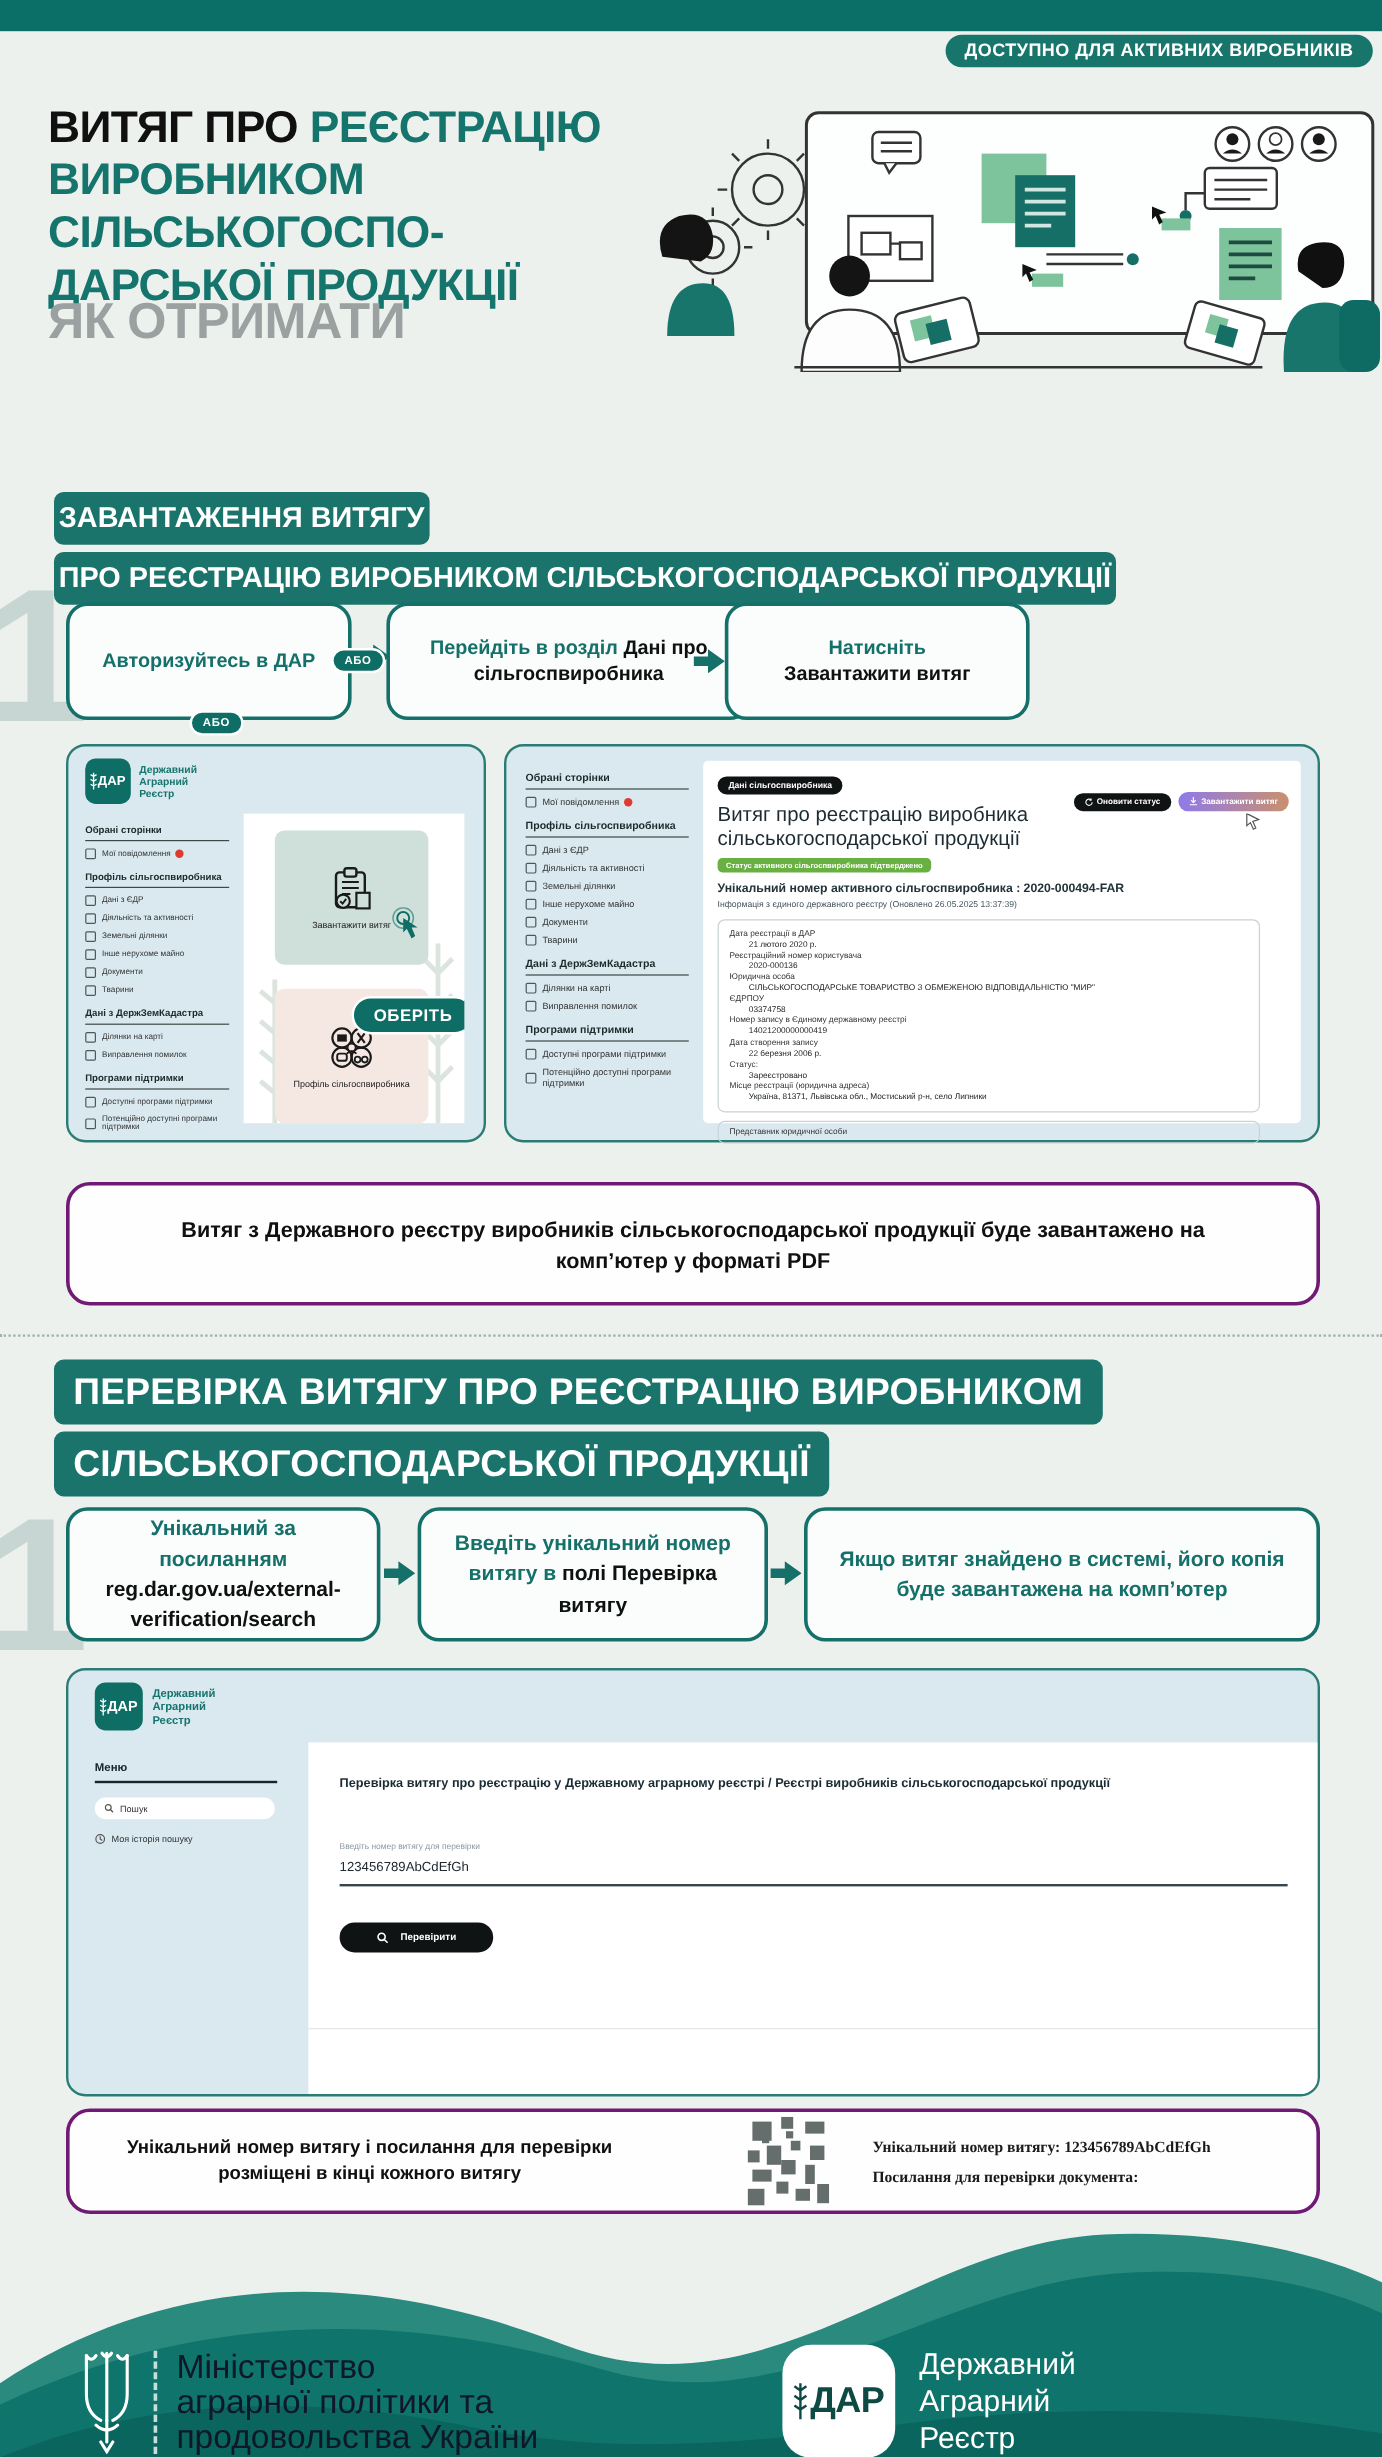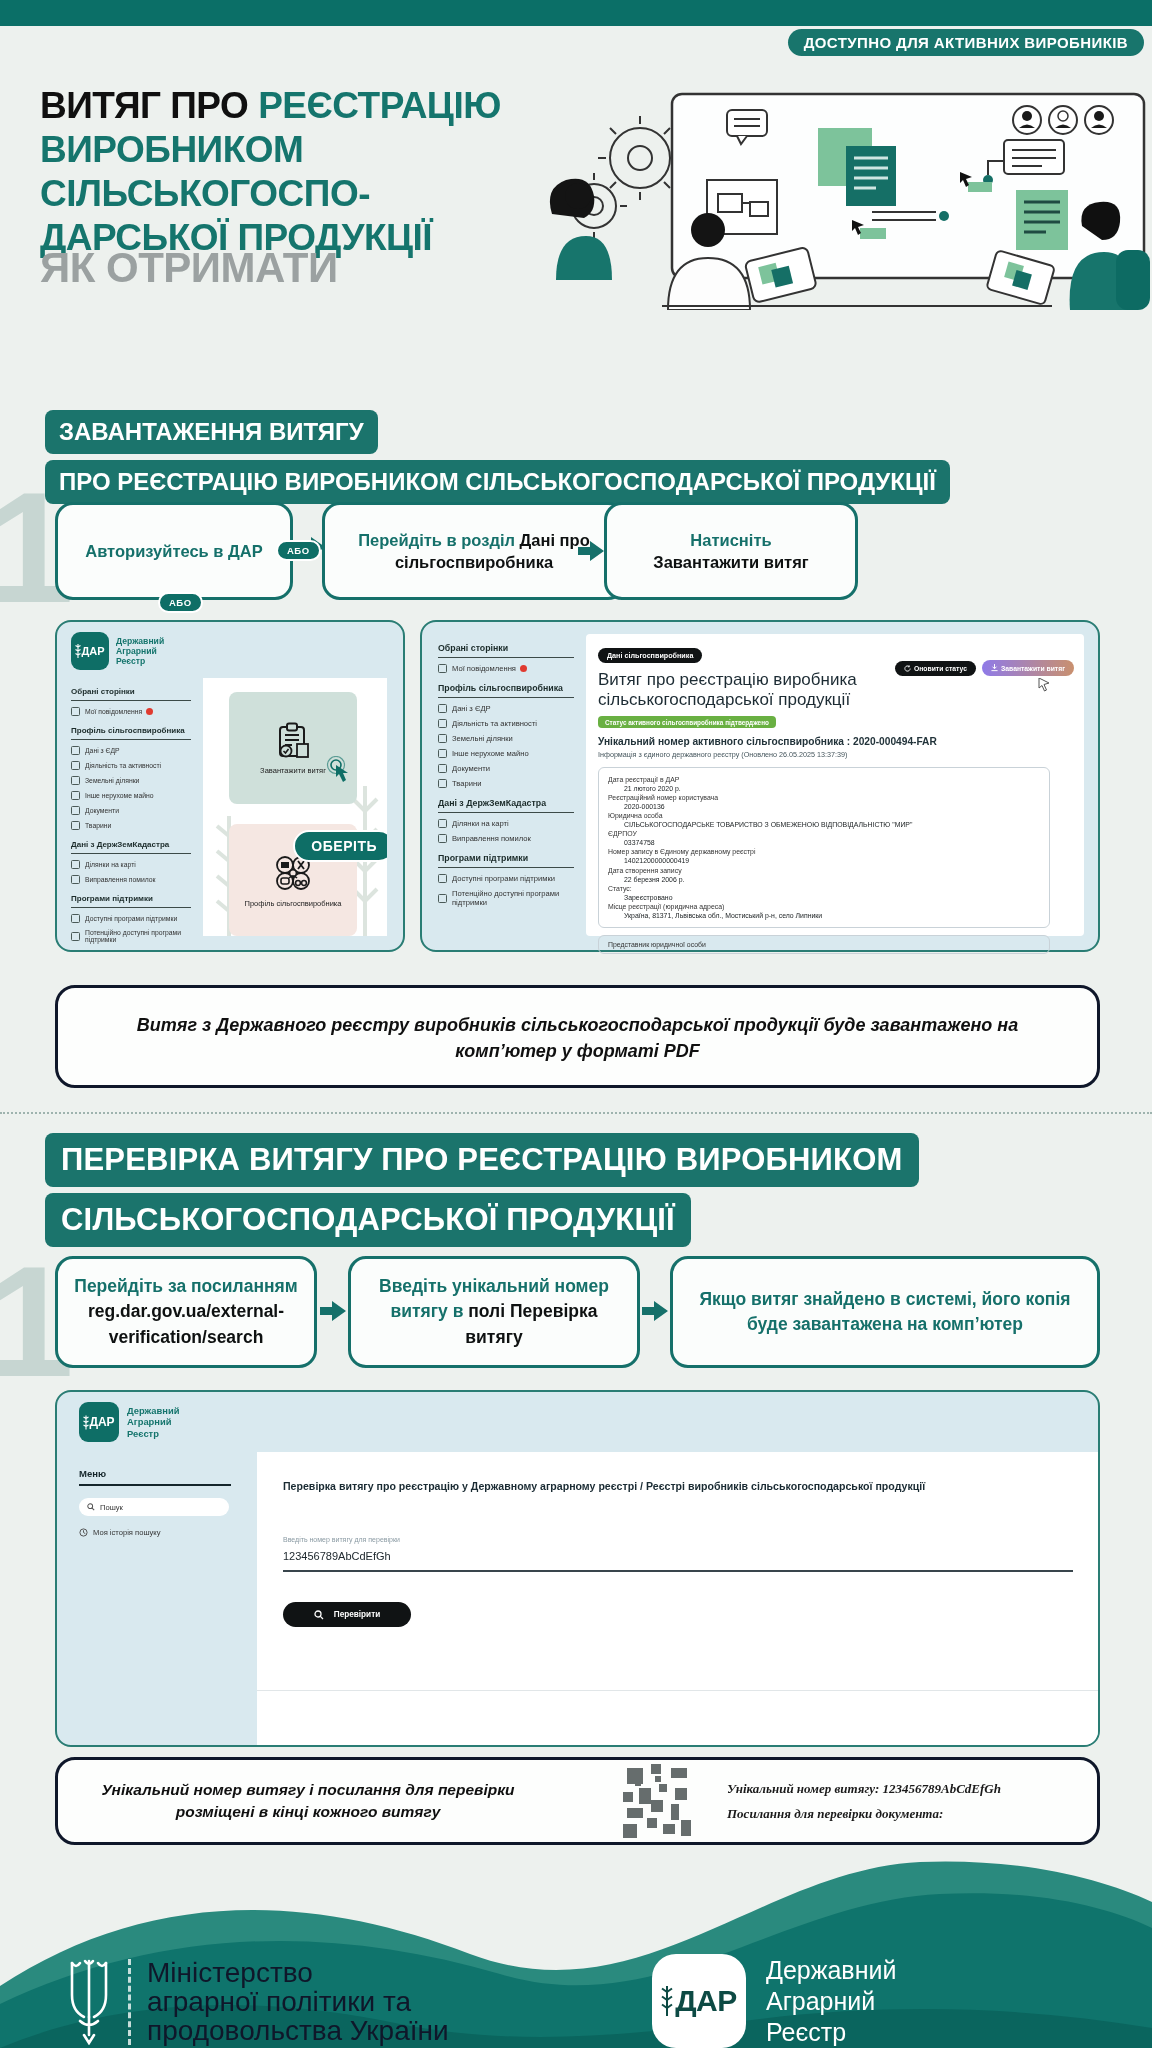--- a/index.html
+++ b/index.html
@@ -10,21 +10,21 @@
   .avail-badge{position:absolute;right:8px;top:29px;background:#18756C;color:#fff;
       font-weight:700;font-size:15px;letter-spacing:.4px;padding:5px 16px;border-radius:14px;}
   
   .headline{position:absolute;left:40px;top:84px;font-weight:800;font-size:37px;line-height:44px;letter-spacing:-.5px;}
   .headline .blk{color:#101010;}
   .headline .teal{color:#15756D;}
   .subtitle{position:absolute;left:40px;top:244px;font-weight:800;font-size:42px;color:#9BA1A1;letter-spacing:-.5px;}
   
   .sec-head{position:absolute;left:45px;}
   .sec-head .pill{display:table;background:#1B746C;color:#fff;font-weight:700;border-radius:8px;margin-bottom:6px;white-space:nowrap;}
-  .sec-head.s1 .pill{font-size:24px;padding:8px 14px;}
+  .sec-head.s1 .pill{font-size:24px;padding:8px 4px;}
   .sec-head.s2 .pill{font-size:31px;padding:9px 16px;letter-spacing:.2px;}
   .bignum{position:absolute;left:-14px;font-weight:800;font-size:158px;color:#C7D6D2;line-height:1;}
   
   .stepbox{position:absolute;background:#FBFDFC;border:3px solid #15706A;border-radius:18px;
       display:flex;align-items:center;justify-content:center;text-align:center;padding:8px 14px;box-sizing:border-box;}
   .stepbox .t{color:#15706A;font-weight:700;}
   .stepbox .b{color:#0E1111;font-weight:700;}
   .row1 .stepbox{font-size:16.5px;line-height:1.35;}
   .row2 .stepbox{font-size:17.5px;line-height:1.45;}
   .abo{position:absolute;background:#0E6E66;color:#fff;font-size:9.5px;font-weight:700;
@@ -57,21 +57,21 @@
   .btn-dark{background:#101314;color:#fff;font-size:6.8px;font-weight:700;padding:4px 9px;border-radius:10px;display:flex;align-items:center;gap:3px;}
   .btn-grad{background:linear-gradient(90deg,#8F7AE8,#C9906E);color:#fff;font-size:6.8px;font-weight:700;padding:4px 9px;border-radius:10px;display:flex;align-items:center;gap:3px;}
   .status-pill{display:inline-block;background:#69B042;color:#fff;font-size:6.4px;font-weight:700;padding:2.5px 7px;border-radius:4px;margin-top:6px;}
   .x-num{font-size:10.2px;font-weight:700;color:#22333A;margin-top:7px;}
   .x-upd{font-size:7.2px;color:#44555C;margin-top:3px;}
   .fieldbox{border:1px solid #C9D2D8;border-radius:6px;padding:7px 9px;margin-top:8px;width:452px;box-sizing:border-box;}
   .frow{font-size:6.9px;line-height:1.32;color:#333;}
   .frow .fv{padding-left:16px;color:#202527;}
   .repbox{border:1px solid #C9D2D8;border-radius:6px;padding:5px 9px;margin-top:7px;width:452px;box-sizing:border-box;font-size:6.9px;color:#333;}
   
-  .notebox{position:absolute;left:55px;width:1045px;background:#FDFEFD;border:3px solid #0f172a;border-radius:20px;box-sizing:border-box;font-style:italic;}
+  .notebox{position:absolute;left:55px;width:1045px;background:#FDFEFD;border:3px solid #701a75;border-radius:20px;box-sizing:border-box;}
   .note1-text{padding:24px 60px;text-align:center;font-weight:700;font-size:18px;line-height:1.45;color:#101010;}
   .divider{position:absolute;left:0;top:1112px;width:1152px;border-top:2px dotted #9EB3AE;}
   
   .p3{overflow:hidden;}
   .p3-head{position:absolute;left:0;top:0;width:100%;height:60px;}
   .p3-side{position:absolute;left:0;top:60px;bottom:0;width:200px;}
   .p3-main{position:absolute;left:200px;top:60px;right:0;bottom:0;background:#fff;}
   .menu-lbl{font-size:9.5px;font-weight:700;color:#15262B;}
   .menu-line{width:152px;border-top:2.5px solid #15262B;margin:5px 0 12px;}
   .search-pill{width:150px;height:18px;background:#fff;border-radius:10px;display:flex;align-items:center;gap:5px;padding:0 8px;box-sizing:border-box;font-size:7.6px;color:#333;}
@@ -418,21 +418,21 @@
   <div class="divider"></div>
 
   <div class="sec-head s2" style="top:1133px">
     <div class="pill">ПЕРЕВІРКА ВИТЯГУ ПРО РЕЄСТРАЦІЮ ВИРОБНИКОМ</div>
     <div class="pill">СІЛЬСЬКОГОСПОДАРСЬКОЇ ПРОДУКЦІЇ</div>
   </div>
   <div class="bignum" style="top:1242px">1</div>
 
   <div class="row2">
     <div class="stepbox" style="left:55px;top:1256px;width:262px;height:112px">
-      <span><span class="t">Перейдіть за посиланням </span><span class="b">reg.dar.gov.ua/external-verification/search</span></span>
+      <span><span class="t">Унікальний за посиланням </span><span class="b">reg.dar.gov.ua/external-verification/search</span></span>
     </div>
     <svg class="arr" style="left:320px;top:1300px" width="26" height="22" viewBox="0 0 26 22">
         <polygon points="0,7 12,7 12,1 26,11 12,21 12,15 0,15" fill="#15706A"></polygon>
       </svg>
     <div class="stepbox" style="left:348px;top:1256px;width:292px;height:112px">
       <span><span class="t">Введіть унікальний номер витягу в </span><span class="b">полі Перевірка витягу</span></span>
     </div>
     <svg class="arr" style="left:642px;top:1300px" width="26" height="22" viewBox="0 0 26 22">
         <polygon points="0,7 12,7 12,1 26,11 12,21 12,15 0,15" fill="#15706A"></polygon>
       </svg>

